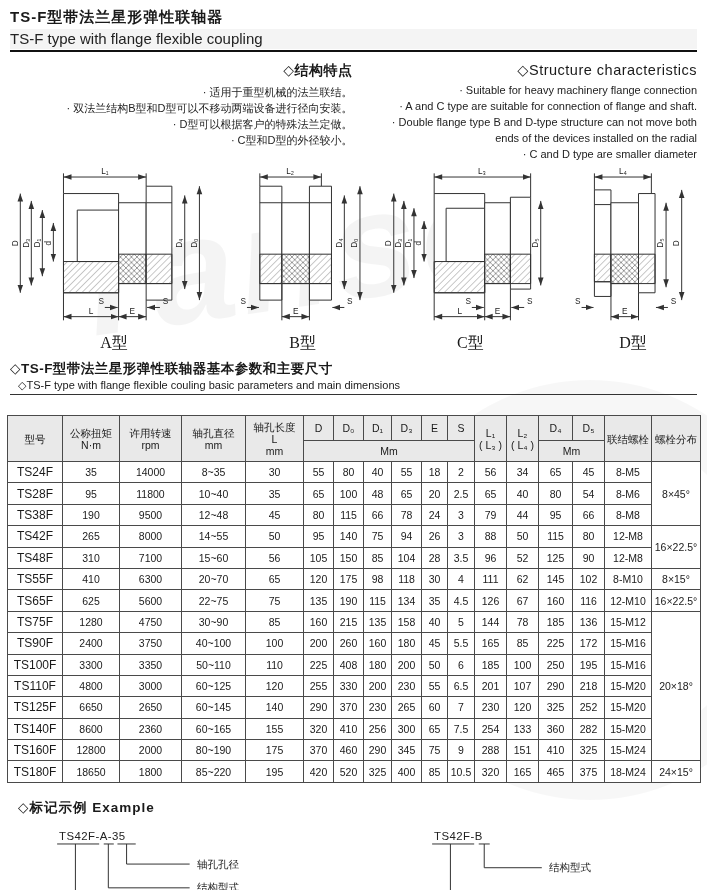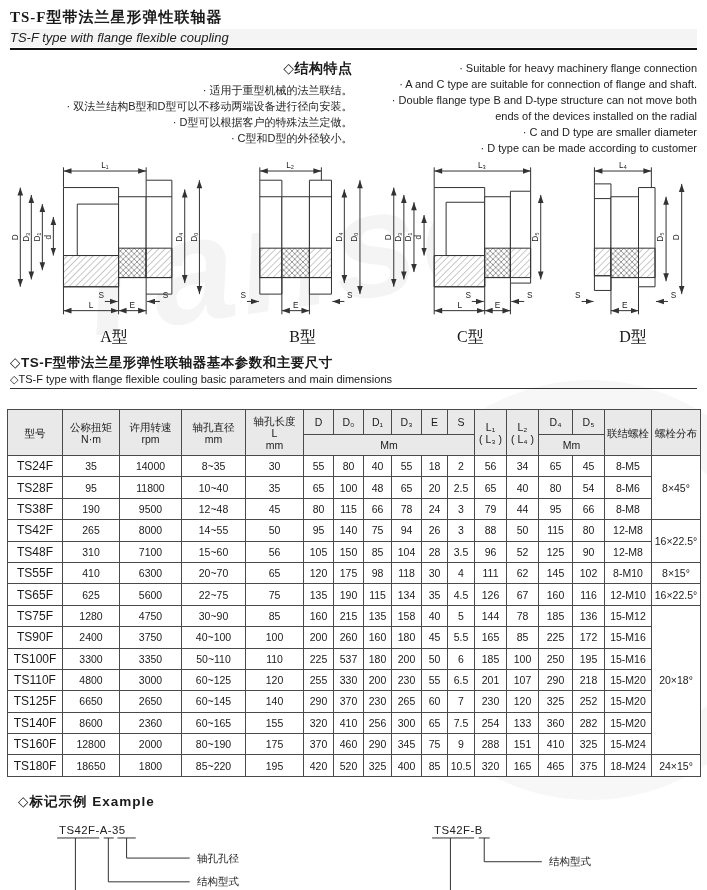--- a/index.html
+++ b/index.html
@@ -9,22 +9,22 @@
 
   
   .watermark { position:absolute; left:60px; top:170px; font-size:150px; font-style:italic; font-weight:bold;
     color:rgba(0,0,0,0.045); transform:rotate(-8deg); z-index:0; letter-spacing:4px; pointer-events:none; }
   .watermark2 { position:absolute; left:380px; top:380px; width:420px; height:420px; border:46px solid rgba(0,0,0,0.03);
     border-radius:50%; z-index:0; pointer-events:none; }
   .content { position:relative; z-index:1; }
 
   
   .hdr { padding:8px 10px 0 10px; }
-  .hdr-zh { font-size:15px; font-weight:bold; letter-spacing:1px;font-family:Liberation Serif, serif; }
-  .hdr-en { font-size:13px; color:#222; background:#f4f4f4; margin-top:2px; padding:1px 0 2px 0;font-style:italic; }
+  .hdr-zh { font-size:15px; font-weight:bold; letter-spacing:1px; }
+  .hdr-en { font-size:15px; color:#222; background:#f4f4f4; margin-top:2px; padding:1px 0 2px 0; }
   .hdr-rule { border-bottom:2.5px solid #111; margin-top:1px; }
 
   
   .features { display:flex; padding:10px 10px 0 14px;text-align:right; }
   .feat-col { flex:1; }
   .feat-col.en { padding-left:6px; }
   .feat-head { font-size:14px; font-weight:bold; letter-spacing:0.5px; margin-bottom:4px; }
   .feat-col.en .feat-head { font-weight:normal; font-size:14.5px; }
   ul.feat-list { list-style:none; margin-left:10px; }
   ul.feat-list li { font-size:11px; line-height:16px; color:#222; }
@@ -34,21 +34,21 @@
   .drawings { display:flex; justify-content:space-between; padding:4px 4px 0 4px; height:192px; }
   .fig { display:flex; flex-direction:column; align-items:center; }
   .fig svg { display:block; }
   .fig-caption { font-size:16px; margin-top:9px; font-family:"Liberation Serif","DejaVu Serif",serif; }
   svg text.dim { font-size:9px; fill:#222; font-family:"Liberation Sans",sans-serif; }
   svg line, svg rect, svg path, svg polyline { vector-effect:non-scaling-stroke; }
 
   
   .tbl-head { padding:6px 10px 16px 10px; }
   .tbl-head-zh { font-size:13.5px; font-weight:bold; letter-spacing:0.5px; }
-  .tbl-head-en { font-size:11px; margin-top:1px; }
+  .tbl-head-en { font-size:11px; margin-top:1px;margin-left:8px; }
   .tbl-rule { border-bottom:1.5px solid #333; margin-top:2px; }
 
   
   table.params { border-collapse:collapse; table-layout:fixed; margin:4px 0 0 7px; width:693px; }
   table.params th, table.params td { border:1px solid #4a4a4a; text-align:center; vertical-align:middle;
     font-size:10.5px; padding:0 1px; overflow:hidden; }
   table.params thead th { background:#e9e9e9; font-weight:normal; line-height:12px; white-space:pre-line; }
   table.params thead tr.h1 th { height:25px; }
   table.params thead tr.h2 th { height:21px; }
   table.params tbody td { height:21.4px; background:#fff; }
@@ -82,26 +82,26 @@
       <div class="feat-col zh">
         <div class="feat-head">◇结构特点</div>
         <ul class="feat-list">
             <li>适用于重型机械的法兰联结。</li>
             <li>双法兰结构B型和D型可以不移动两端设备进行径向安装。</li>
             <li>D型可以根据客户的特殊法兰定做。</li>
             <li>C型和D型的外径较小。</li>
           </ul>
       </div>
       <div class="feat-col en">
+        <div class="feat-head">◇Structure characteristics</div>
         <ul class="feat-list">
             <li>Suitable for heavy machinery flange connection</li>
             <li>A and C type are suitable for connection of flange and shaft.</li>
             <li>Double flange type B and D-type structure can not move both ends of the devices installed on the radial</li>
             <li>C and D type are smaller diameter</li>
-            <li>D type can be made according to customer</li>
           </ul>
       </div>
     </div>
 
     <svg width="0" height="0" style="position:absolute">
       <defs>
         <pattern id="hatch" width="5" height="5" patternUnits="userSpaceOnUse" patternTransform="rotate(45)">
           <line x1="0" y1="0" x2="0" y2="5" stroke="#8a8a8a" stroke-width="1"></line>
         </pattern>
         <pattern id="cross" width="6" height="6" patternUnits="userSpaceOnUse">
@@ -495,21 +495,21 @@
             <td class="">172</td>
             <td class="">15-M16</td>
           </tr>
           <tr>
             <td class="model">TS100F</td>
             <td class="">3300</td>
             <td class="">3350</td>
             <td class="">50~110</td>
             <td class="">110</td>
             <td class="">225</td>
-            <td class="">537</td>
+            <td class="">408</td>
             <td class="">180</td>
             <td class="">200</td>
             <td class="">50</td>
             <td class="">6</td>
             <td class="">185</td>
             <td class="">100</td>
             <td class="">250</td>
             <td class="">195</td>
             <td class="">15-M16</td>
           </tr>

